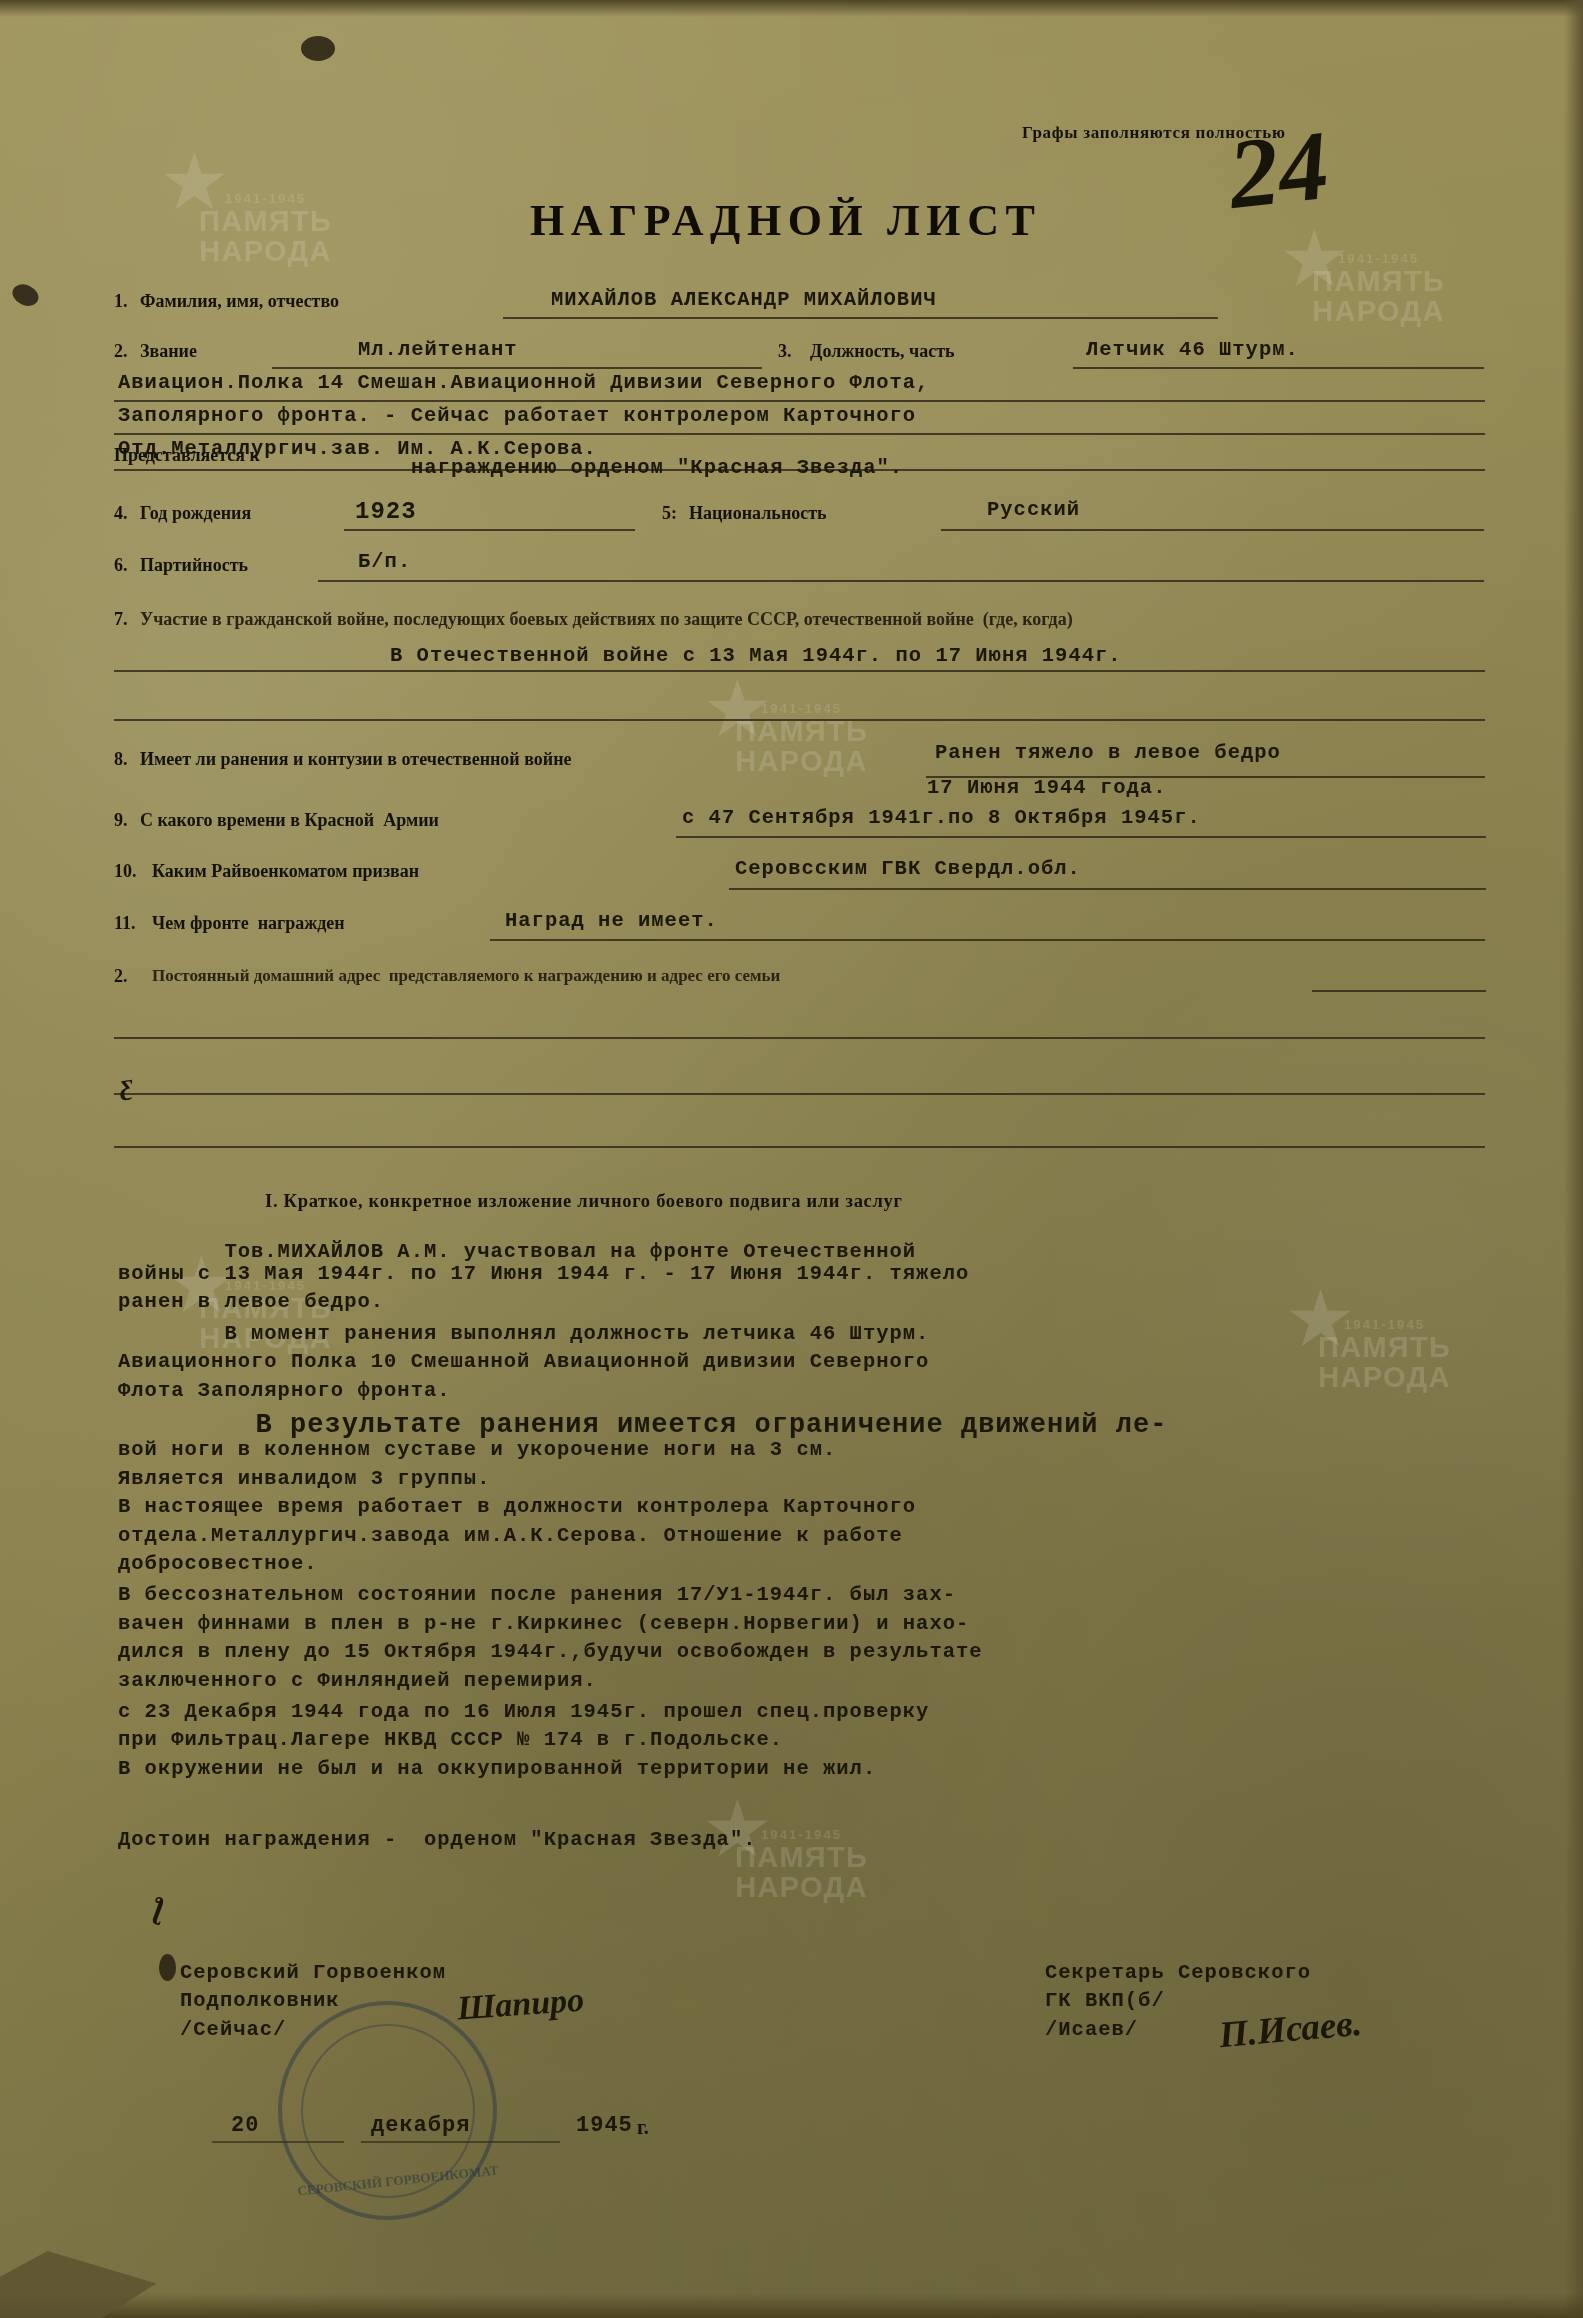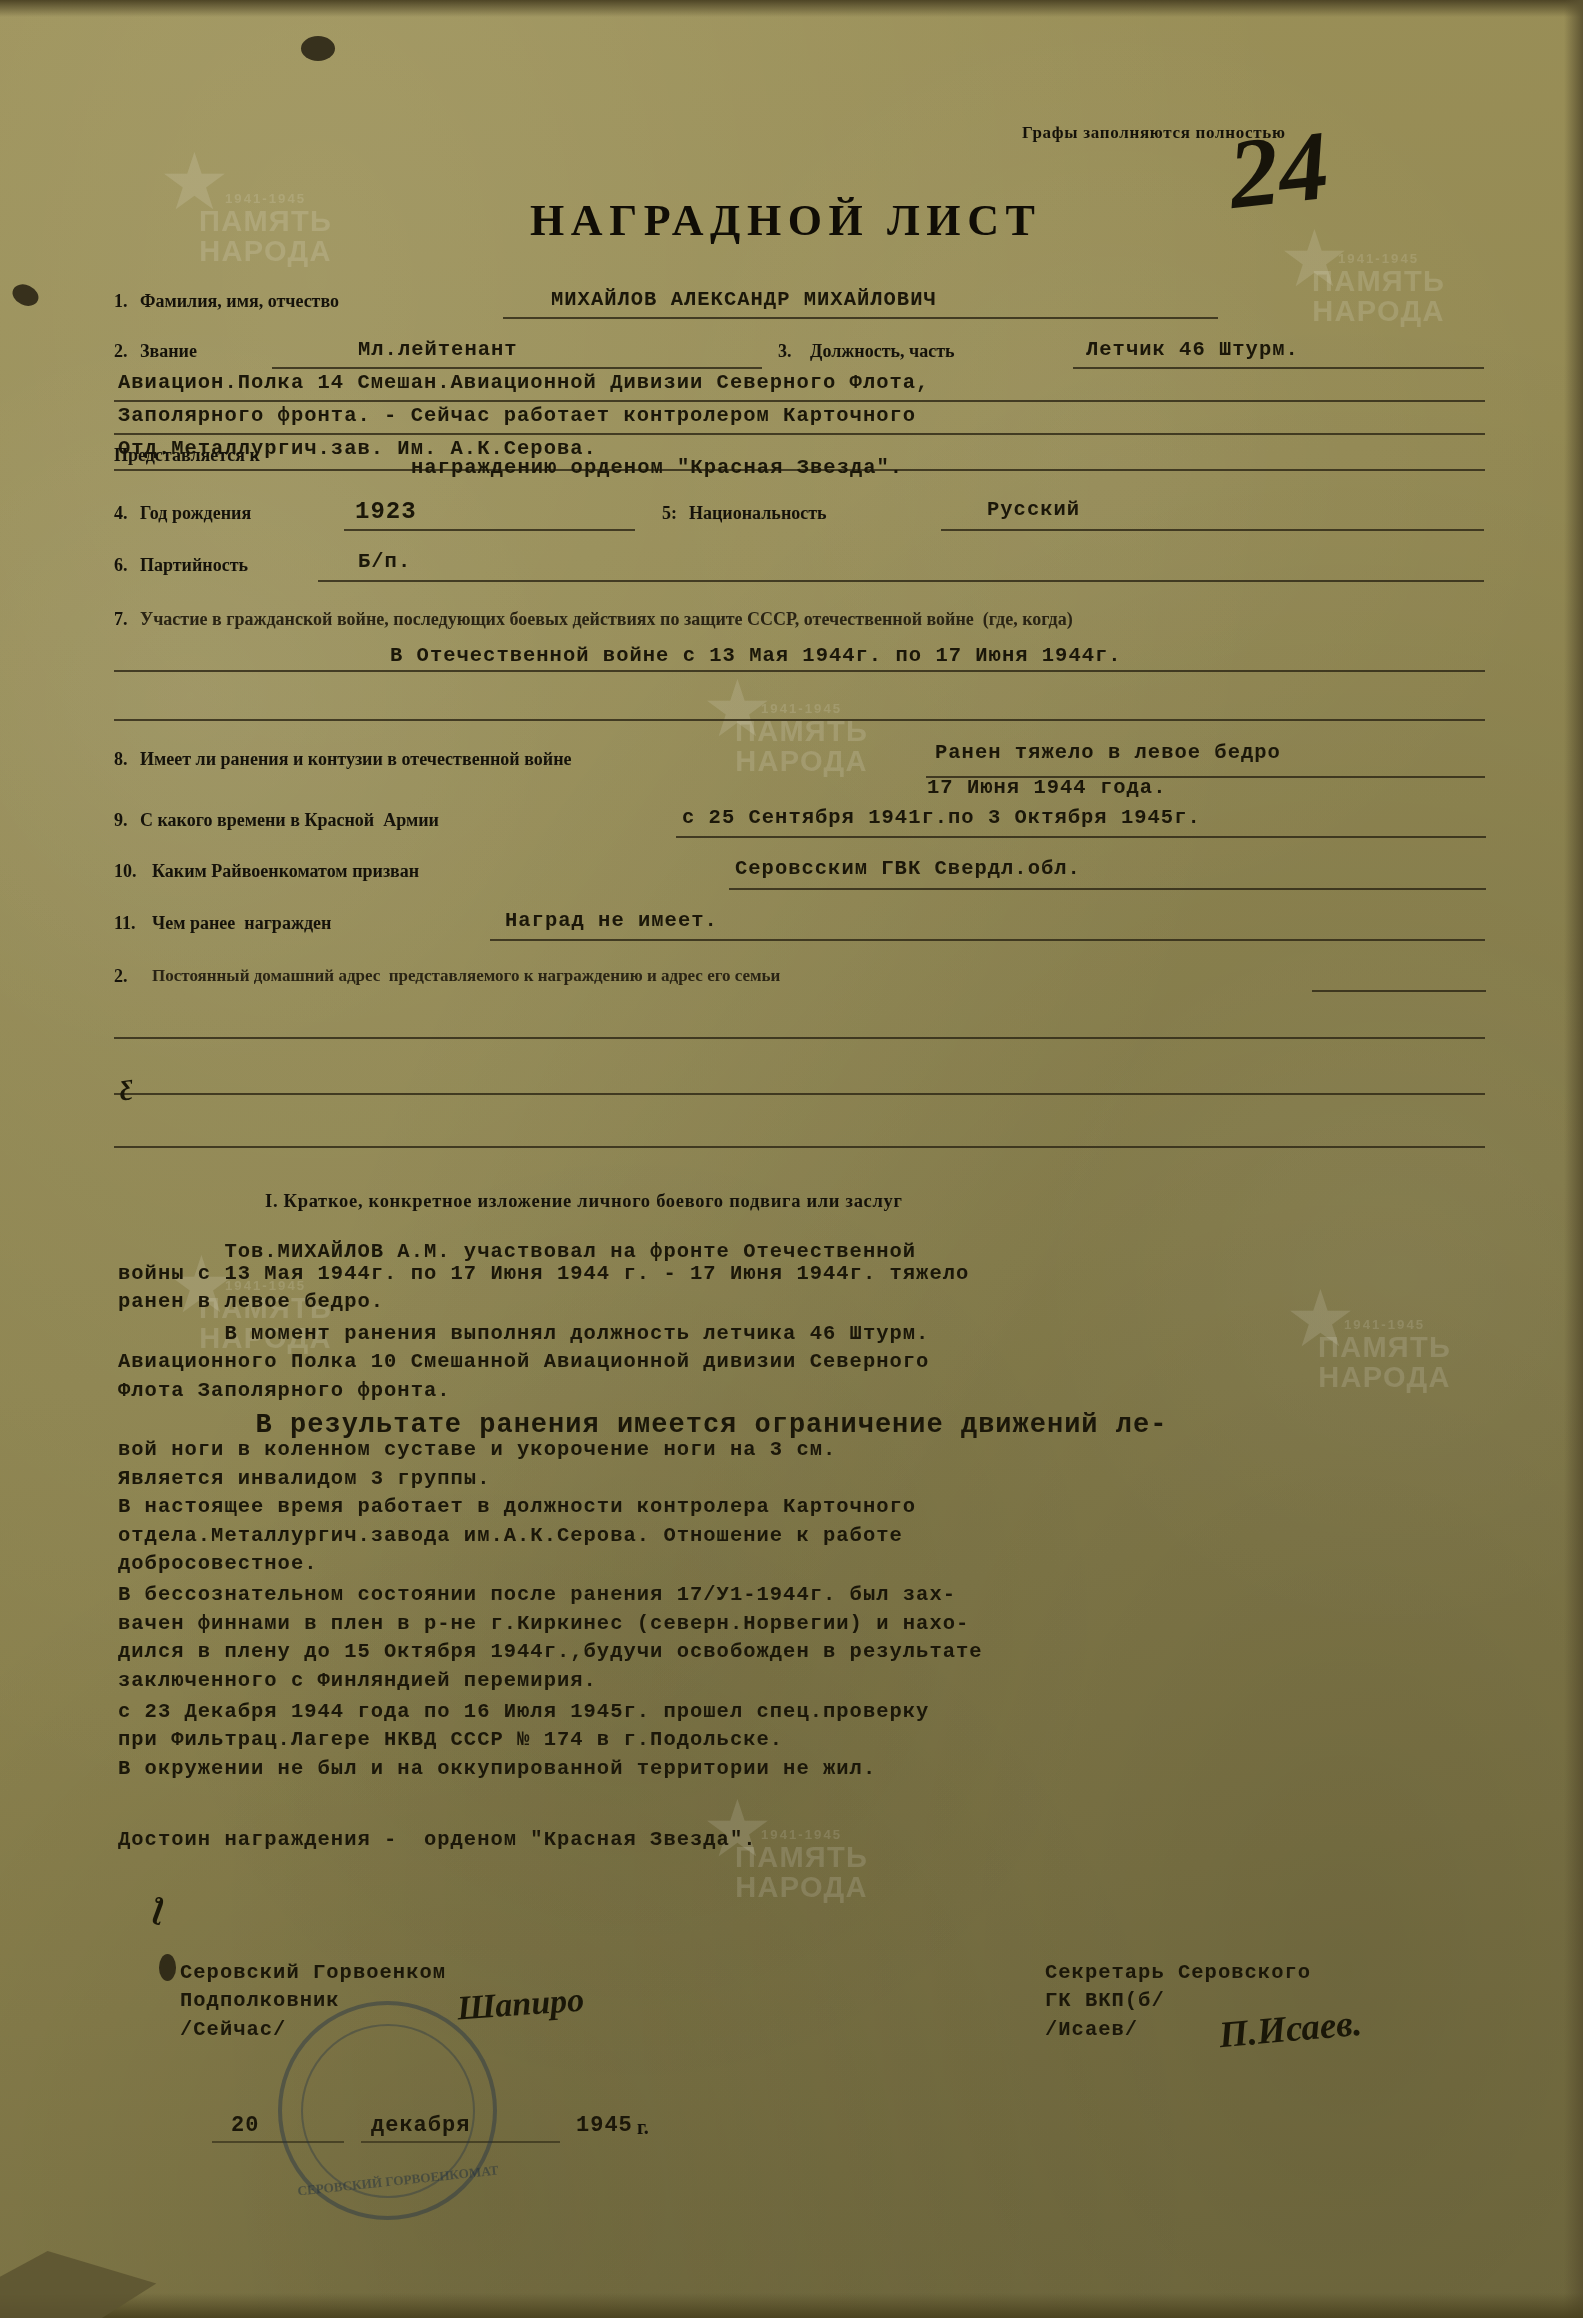--- a/index.html
+++ b/index.html
@@ -295,29 +295,29 @@
 
     <div class="printed" style="left:114px; top:749px; font-size:18px;">8.</div>
     <div class="printed" style="left:140px; top:749px; font-size:18px;">Имеет ли ранения и контузии в отечественной войне</div>
     <div class="rule" style="left:926px; top:776px; width:559px;"></div>
     <div class="typed" style="left:935px; top:741px; font-size:20.5px;">Ранен тяжело в левое бедро</div>
     <div class="typed" style="left:927px; top:776px; font-size:20.5px;">17 Июня 1944 года.</div>
 
     <div class="printed" style="left:114px; top:810px; font-size:18px;">9.</div>
     <div class="printed" style="left:140px; top:810px; font-size:18px;">С какого времени в Красной  Армии</div>
     <div class="rule" style="left:676px; top:836px; width:810px;"></div>
-    <div class="typed" style="left:682px; top:806px; font-size:20.5px;">с 25 Сентября 1941г.по 3 Октября 1945г.</div>
+    <div class="typed" style="left:682px; top:806px; font-size:20.5px;">с 47 Сентября 1941г.по 8 Октября 1945г.</div>
 
     <div class="printed" style="left:114px; top:861px; font-size:18px;">10.</div>
     <div class="printed" style="left:152px; top:861px; font-size:18px;">Каким Райвоенкоматом призван</div>
     <div class="rule" style="left:729px; top:888px; width:757px;"></div>
     <div class="typed" style="left:735px; top:857px; font-size:20.5px;">Серовсским ГВК Свердл.обл.</div>
 
     <div class="printed" style="left:114px; top:913px; font-size:18px;">11.</div>
-    <div class="printed" style="left:152px; top:913px; font-size:18px;">Чем ранее  награжден</div>
+    <div class="printed" style="left:152px; top:913px; font-size:18px;">Чем фронте  награжден</div>
     <div class="rule" style="left:490px; top:939px; width:995px;"></div>
     <div class="typed" style="left:505px; top:909px; font-size:20.5px;">Наград не имеет.</div>
 
     <div class="printed" style="left:114px; top:966px; font-size:18px;">2.</div>
     <div class="printed-light" style="left:152px; top:966px; font-size:17px;">Постоянный домашний адрес  представляемого к награждению и адрес его семьи</div>
     <div class="rule" style="left:1312px; top:990px; width:174px;"></div>
     <div class="rule" style="left:114px; top:1037px; width:1371px;"></div>
     <div class="rule" style="left:114px; top:1093px; width:1371px;"></div>
     <div class="rule" style="left:114px; top:1146px; width:1371px;"></div>
 

